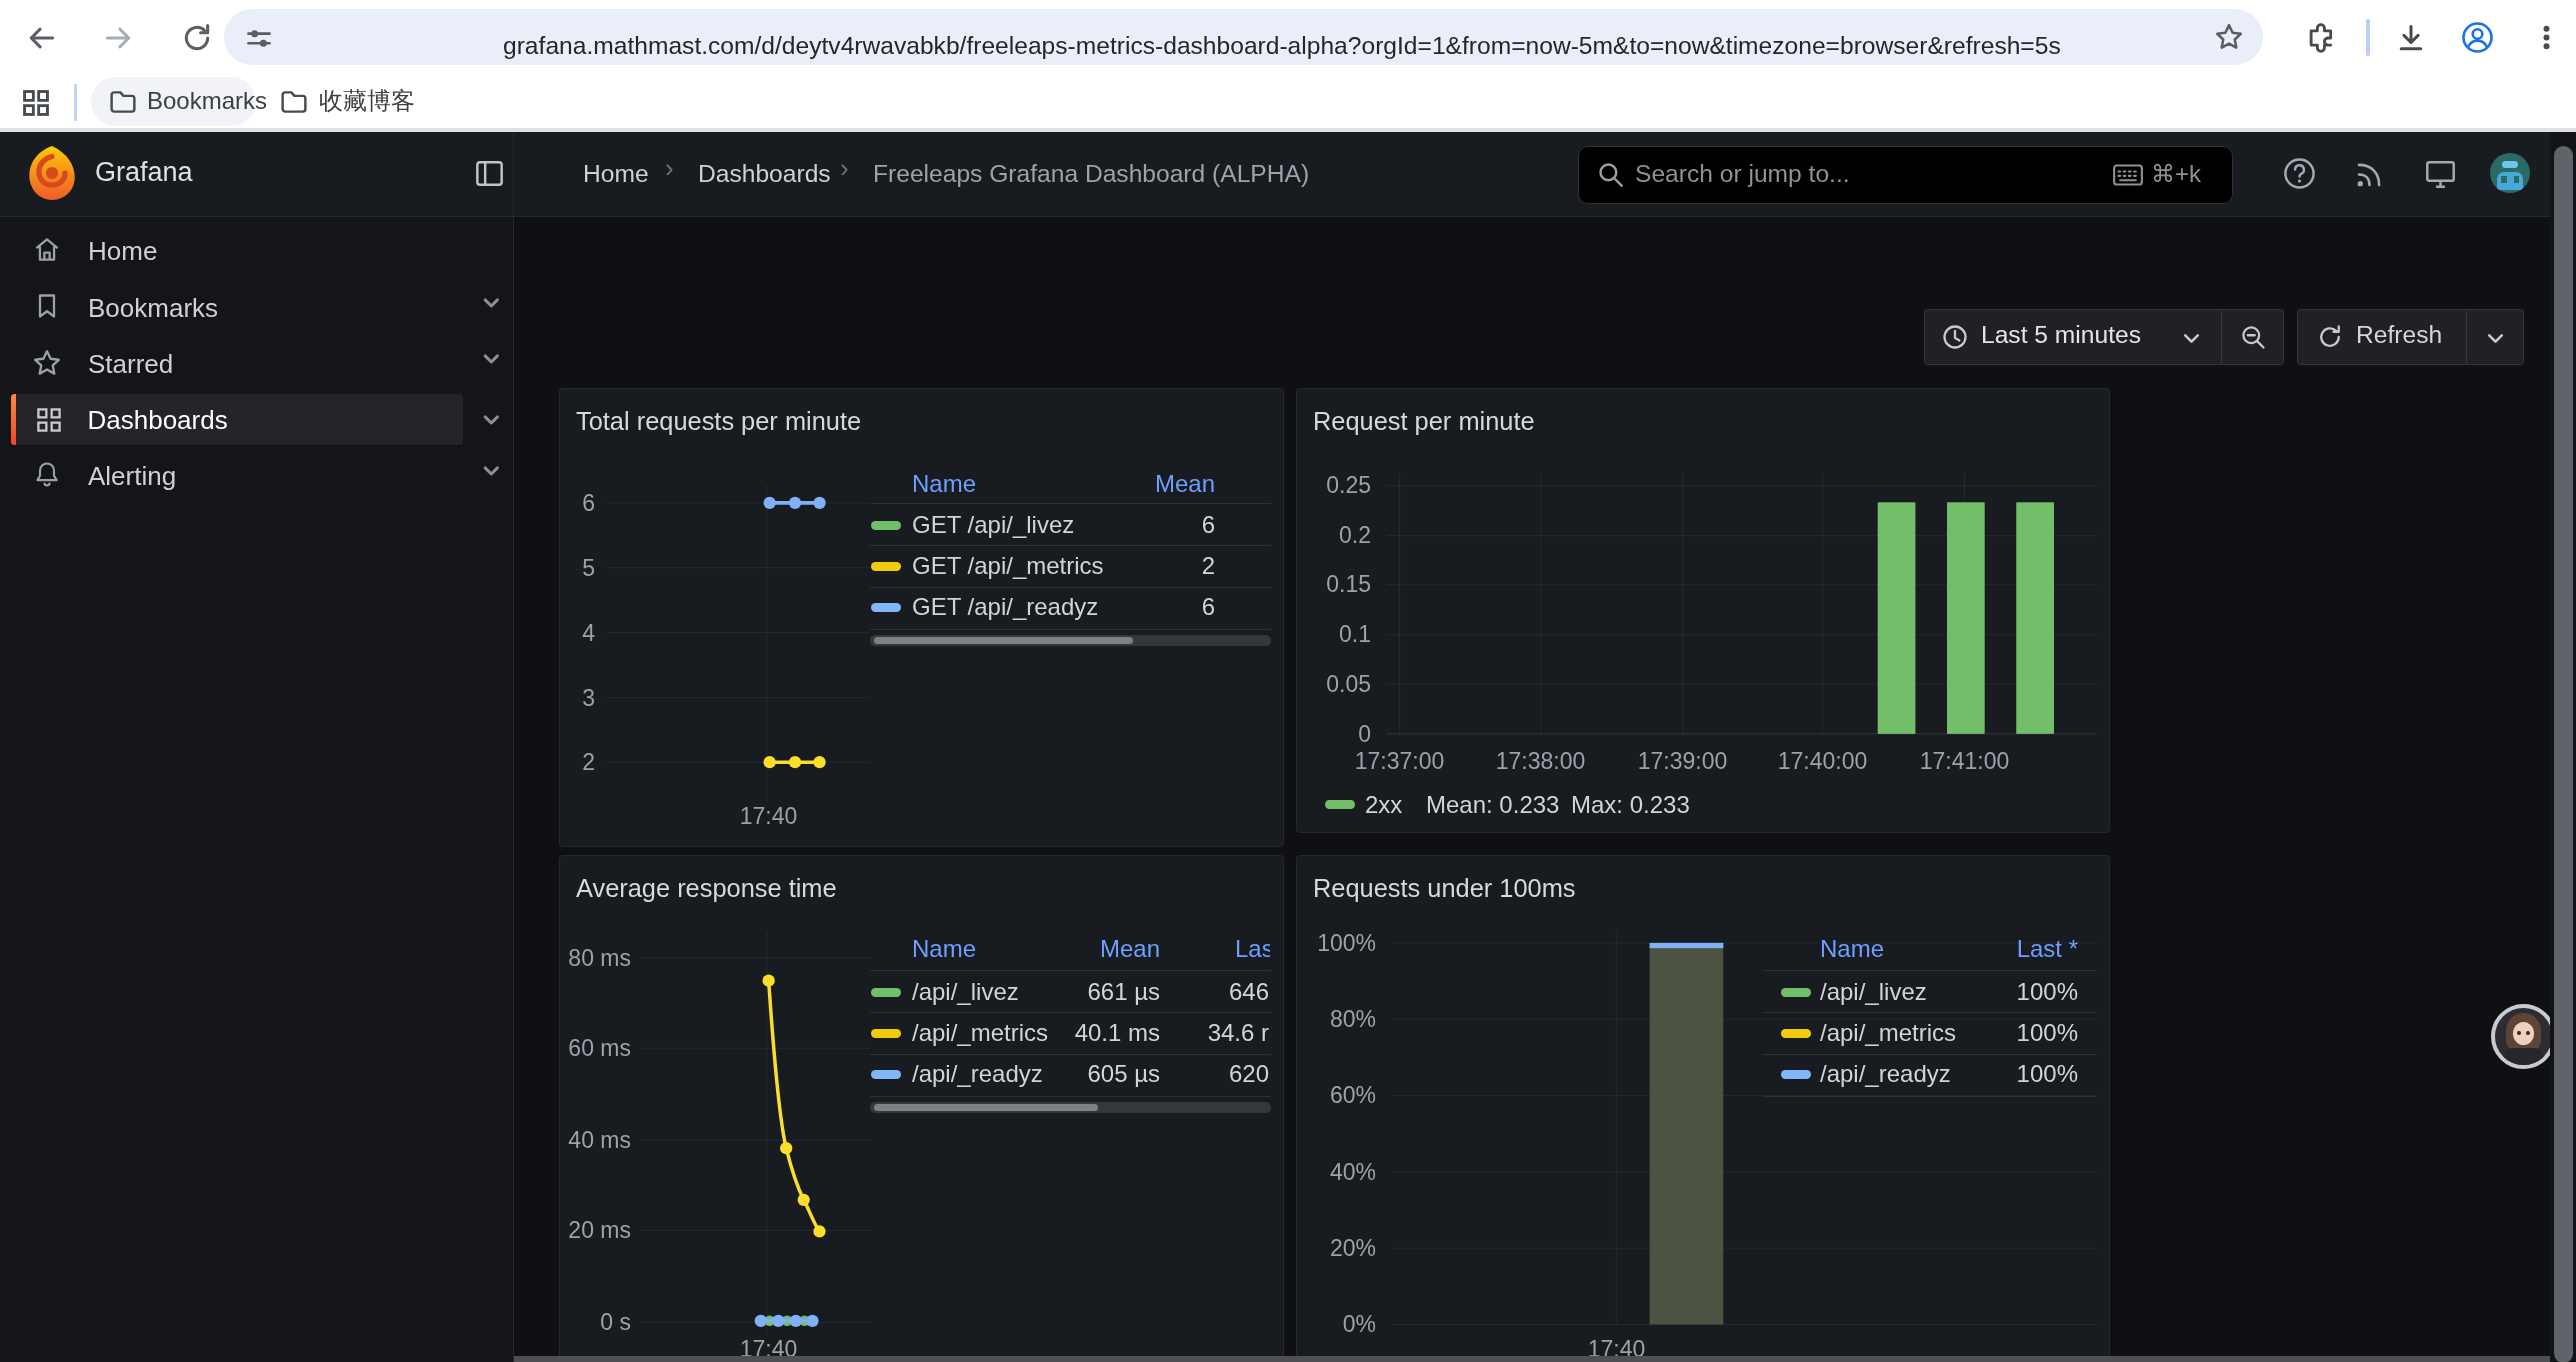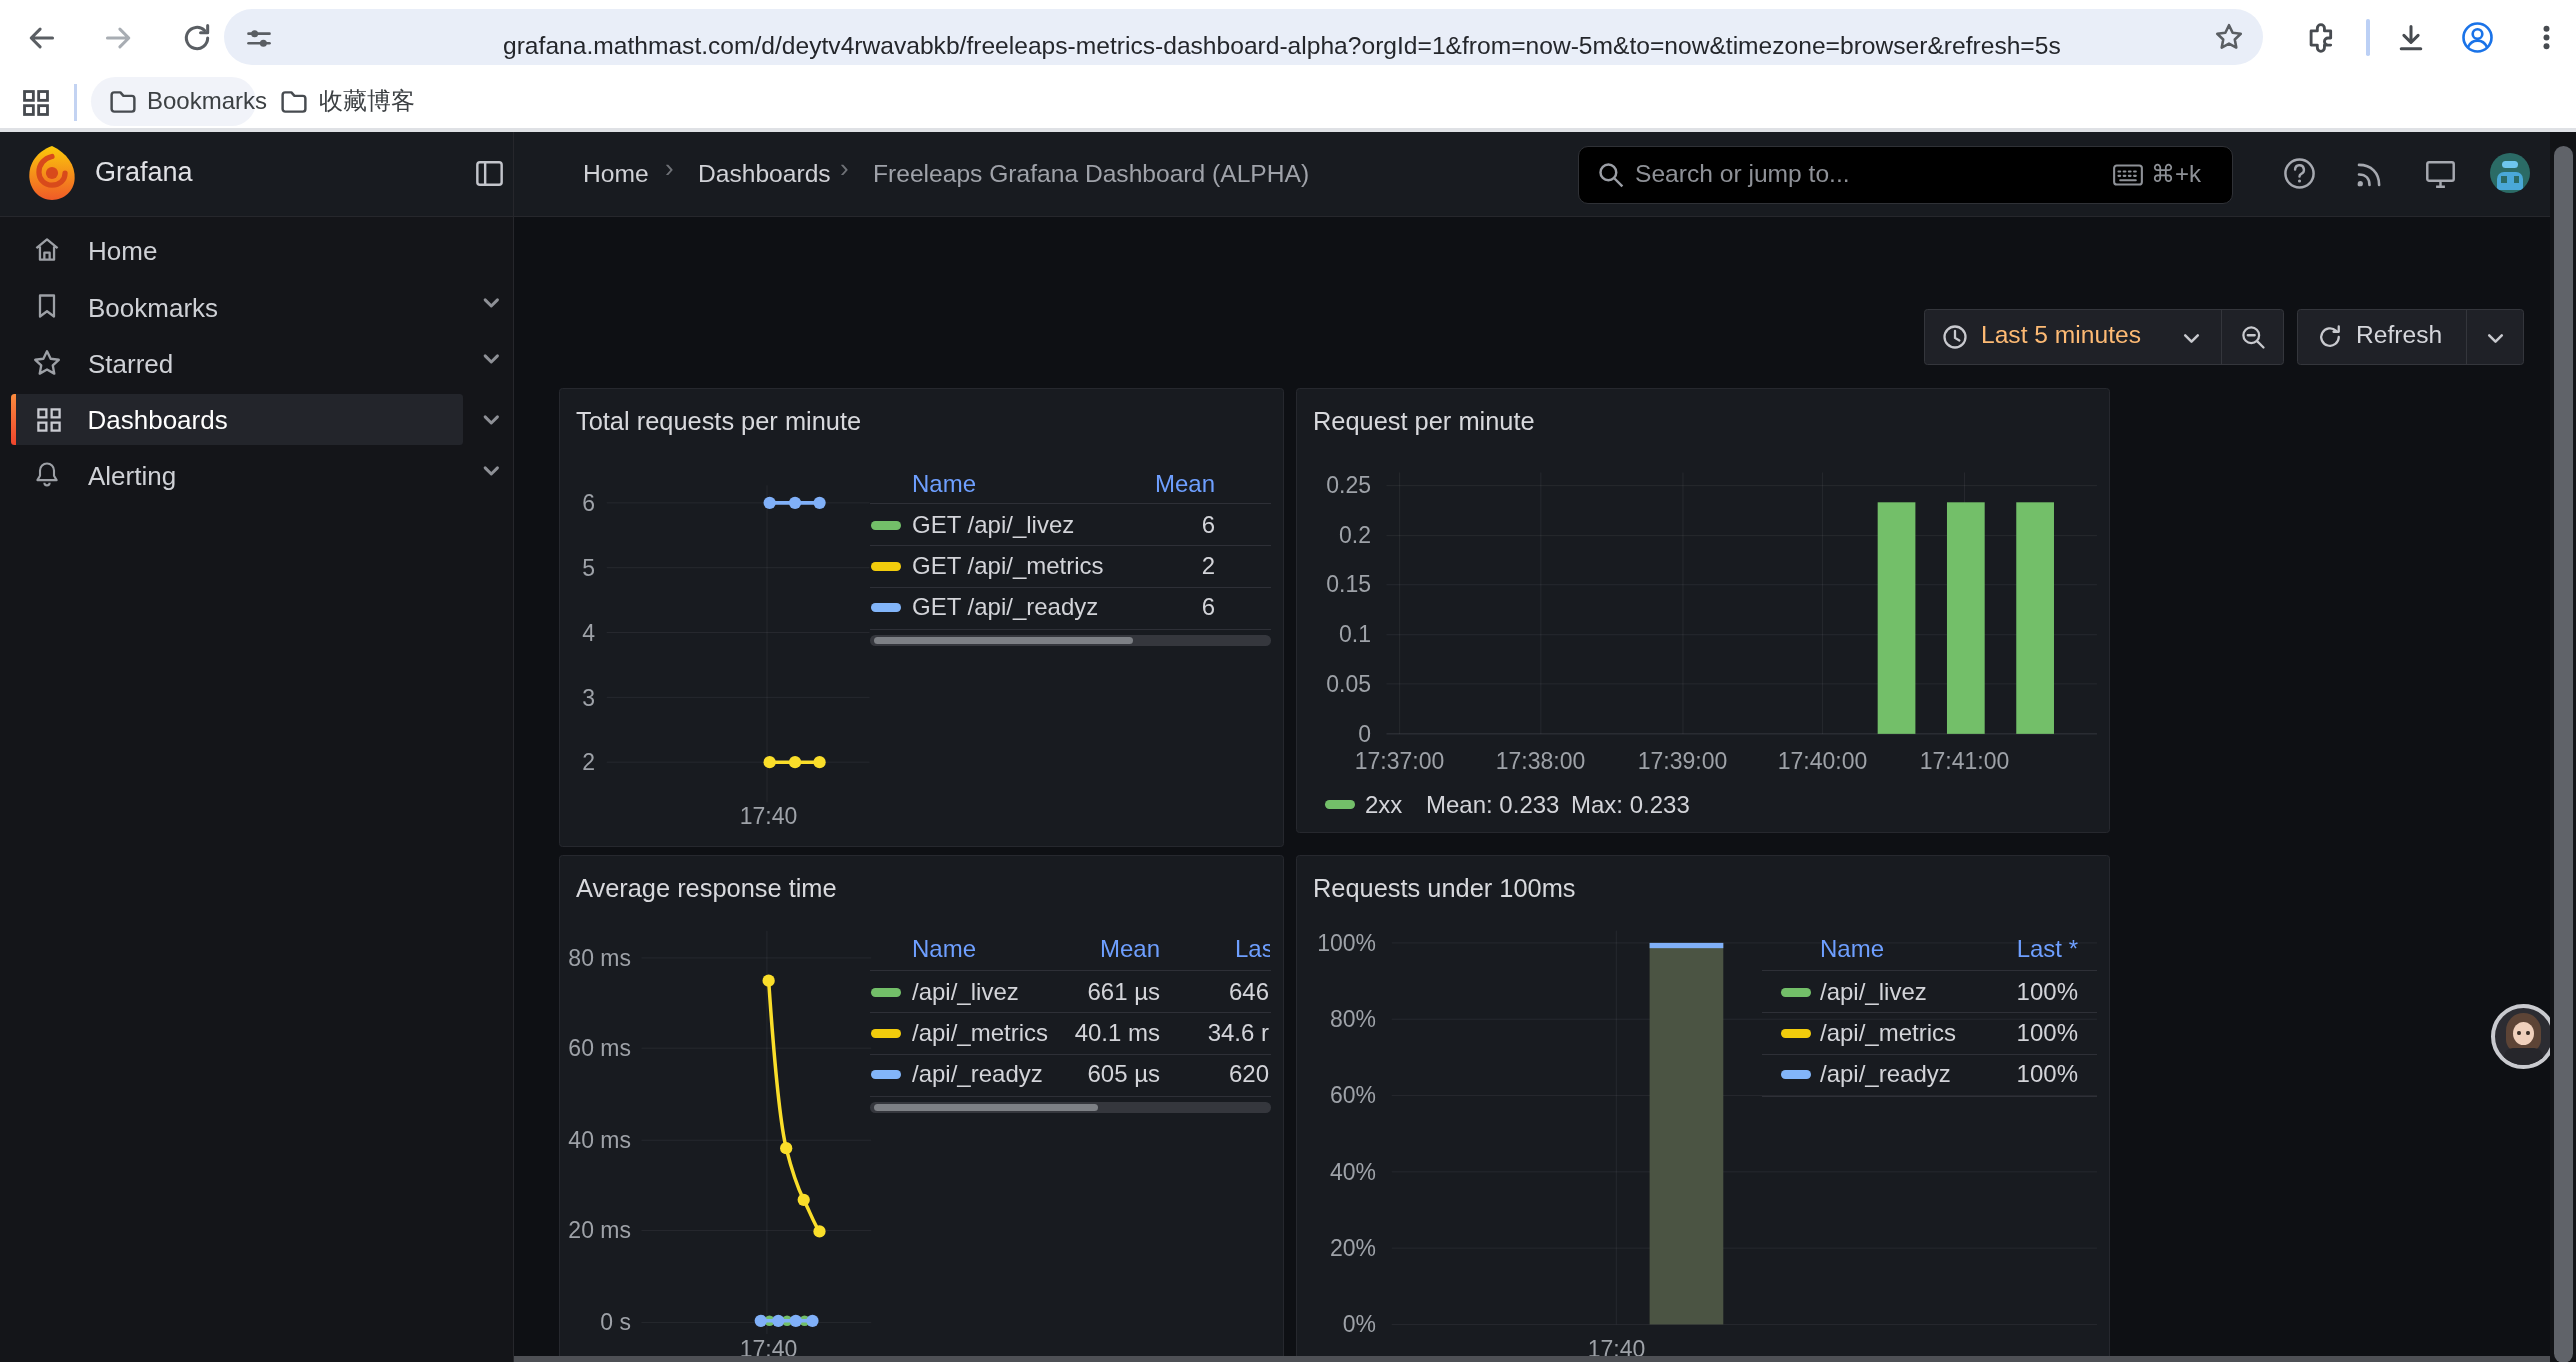--- a/index.html
+++ b/index.html
@@ -294,21 +294,21 @@
   <div class="p canvas"></div>
 
   <div class="p" style="left:1924px;top:309px;width:360px;height:56px;background:#1f2127;border:0.9px solid #34363c;border-radius:3.5px;box-sizing:border-box;">
     <div class="p" style="left:0;top:0;width:298px;height:54px;">
       <span class="p" style="left:16px;top:13px;">
         <svg width="28" height="28" viewBox="0 0 32 32" fill="none" stroke="#c8c9ce" stroke-width="2.6">
             <circle cx="16" cy="16" r="12"></circle>
             <path d="M16 9v8l5 3" stroke-linecap="round"></path>
           </svg>
       </span>
-      <span class="p" style="left:56px;top:11.4px;font-size:24.6px;color:#fdba74;">Last 5 minutes</span>
+      <span class="p" style="left:56px;top:11.4px;font-size:24.6px;color:#e5e5e5;">Last 5 minutes</span>
       <span class="p" style="left:256px;top:17.5px;">
         <svg width="21" height="21" viewBox="0 0 20 20" fill="none" stroke="#c8c9ce" stroke-width="2.4" stroke-linecap="round" stroke-linejoin="round">
             <path d="M4 7l6 6 6-6"></path>
           </svg>
       </span>
     </div>
     <div class="p" style="left:296px;top:0;width:0.9px;height:54px;background:#34363c;"></div>
     <div class="p" style="left:297px;top:0;width:61px;height:54px;">
       <span class="p" style="left:16.7px;top:13px;">
         <svg width="28" height="28" viewBox="0 0 32 32" fill="none" stroke="#c8c9ce" stroke-width="2.6" stroke-linecap="round">

